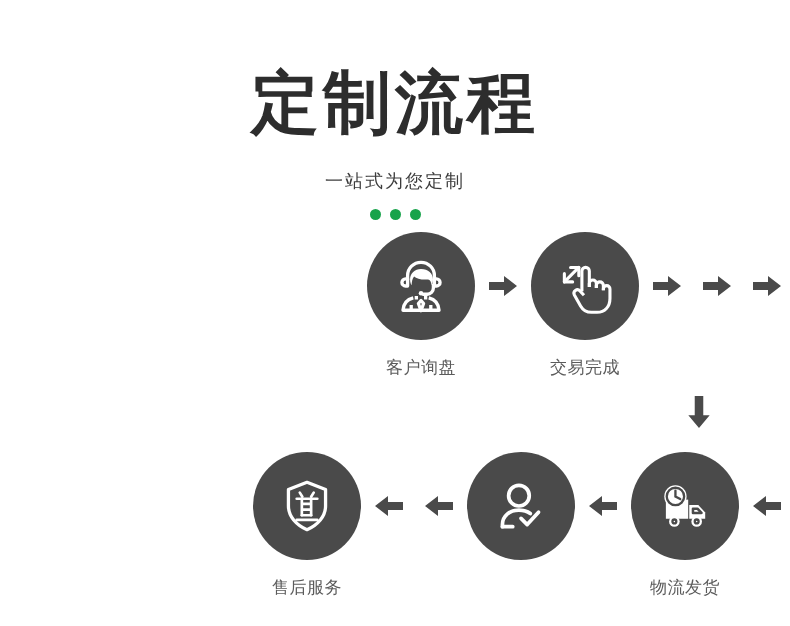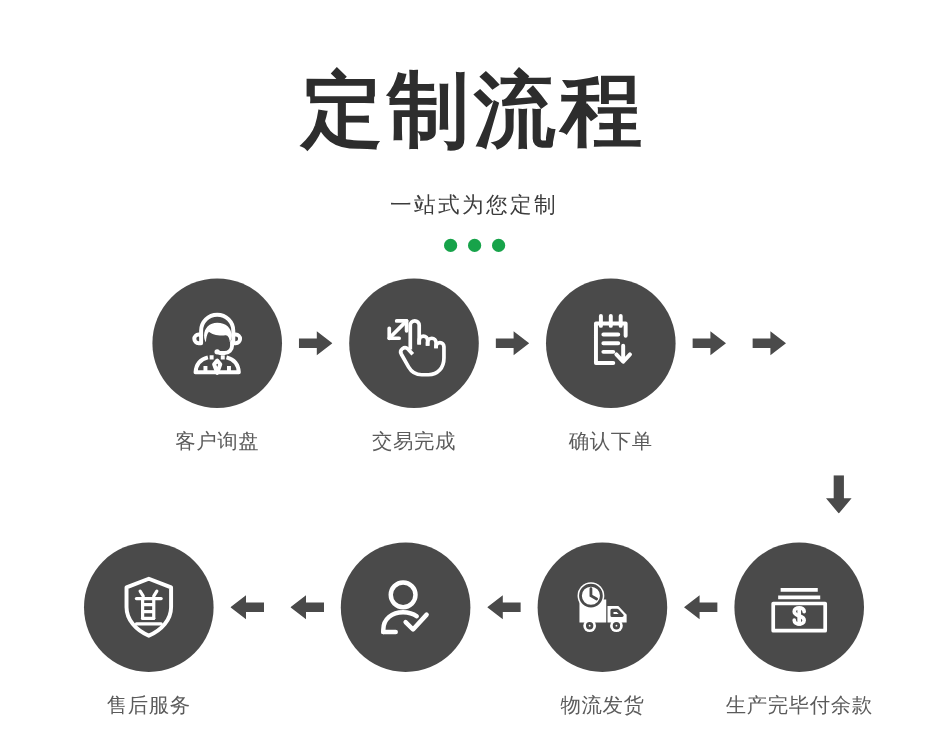--- a/index.html
+++ b/index.html
@@ -20,21 +20,21 @@
     width: 790px;
     padding-top: 52px;
     text-align: center;
   }
   .title {
     font-size: 68px;
     font-weight: bold;
     color: #2d2d2d;
     letter-spacing: 4px;
     line-height: 1.08;
-    margin: 4px;
+    margin: 14px;
   }
   .subtitle {
     font-size: 18px;
     color: #3c3c3c;
     letter-spacing: 2px;
     margin-top: 30px;
     font-family: Liberation Mono, monospace;
   }
   .dots {
     margin-top: 16px;
@@ -54,21 +54,21 @@
     position: absolute;
     left: 0;
     width: 790px;
   }
   .row-1 { top: 232px; }
   .row-2 { top: 452px; }
 
   .row-inner {
     display: flex;
     align-items: flex-start;
-    justify-content: center;
+    justify-content: flex-end;
     gap: 4px;
   }
 
   .step {
     width: 110px;
     display: flex;
     flex-direction: column;
     align-items: center;
   }
   .bubble {
@@ -174,33 +174,20 @@
       </div>
       <div class="step-label">交易完成</div>
     </div>
 
     <div class="arrow-h">
       <svg width="28" height="24" viewBox="0 0 28 24">
         <path d="M0 8h15V2l13 10-13 10v-6H0z" fill="#4a4a4a"></path>
       </svg>
     </div>
 
-    <div class="step">
-      <div class="bubble">
-        <svg width="66" height="66" viewBox="0 0 64 64">
-          <g fill="none" stroke="#ffffff" stroke-width="3.2" stroke-linecap="round" stroke-linejoin="round">
-            <path d="M44 26V16H20v32h14"></path>
-            <path d="M24 10v8M32 10v8M40 10v8"></path>
-            <path d="M26 25h12M26 32h12M26 39h8"></path>
-            <path d="M42 34v12M36.5 41L42 47l5.5-6"></path>
-          </g>
-        </svg>
-      </div>
-      <div class="step-label">确认下单</div>
-    </div>
 
     <div class="arrow-h">
       <svg width="28" height="24" viewBox="0 0 28 24">
         <path d="M0 8h15V2l13 10-13 10v-6H0z" fill="#4a4a4a"></path>
       </svg>
     </div>
 
 
     <div class="arrow-h">
       <svg width="28" height="24" viewBox="0 0 28 24">
@@ -298,30 +285,15 @@
       </div>
       <div class="step-label">物流发货</div>
     </div>
 
     <div class="arrow-h">
       <svg width="28" height="24" viewBox="0 0 28 24">
         <path d="M28 8H13V2L0 12l13 10v-6h15z" fill="#4a4a4a"></path>
       </svg>
     </div>
 
-    <div class="step">
-      <div class="bubble">
-        <svg width="66" height="66" viewBox="0 0 64 64">
-          <g fill="none" stroke="#ffffff" stroke-width="3" stroke-linejoin="round">
-            <path d="M17 18h30M15 24h34"></path>
-            <rect x="11" y="29" width="42" height="22"></rect>
-            <path d="M32 33v14"></path>
-          </g>
-          <g fill="none" stroke="#ffffff" stroke-width="3" stroke-linecap="round" stroke-linejoin="round">
-            <path d="M36 35.5c0-1.8-1.8-3-4-3s-4 1.2-4 3 1.8 2.8 4 3.5 4 1.7 4 3.5-1.8 3-4 3-4-1.2-4-3"></path>
-          </g>
-        </svg>
-      </div>
-      <div class="step-label">生产完毕付余款</div>
-    </div>
 
   </div>
 </div>
 
 </body></html>

